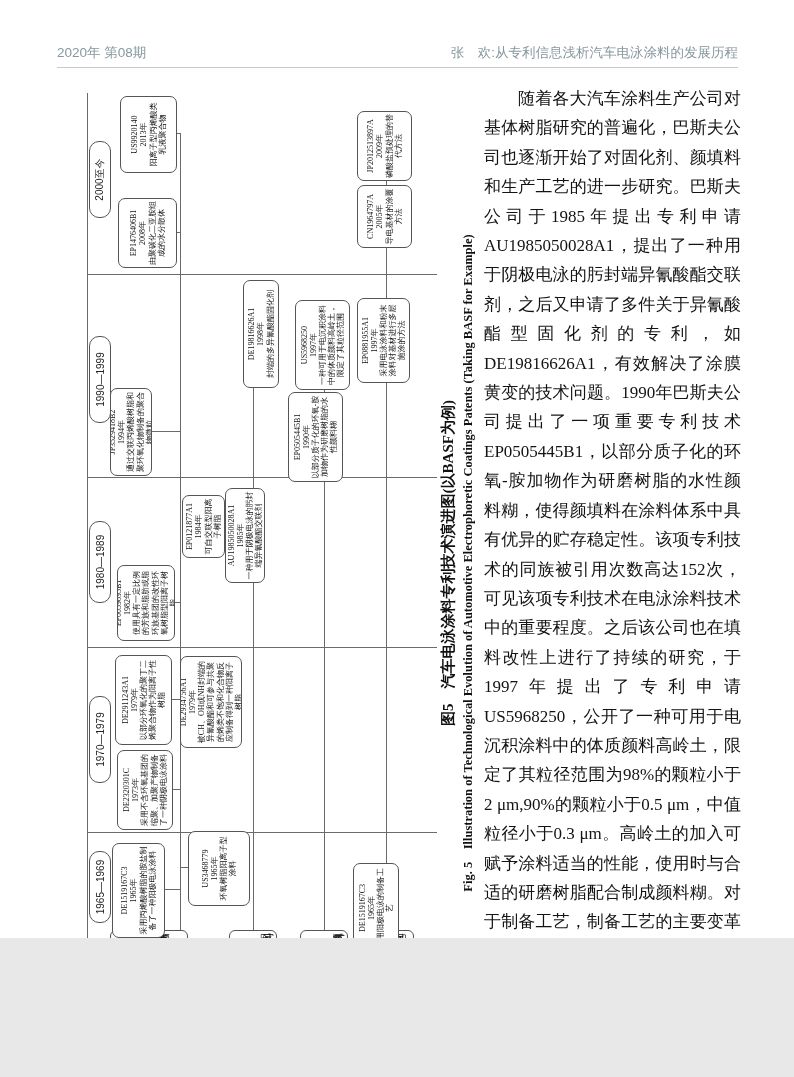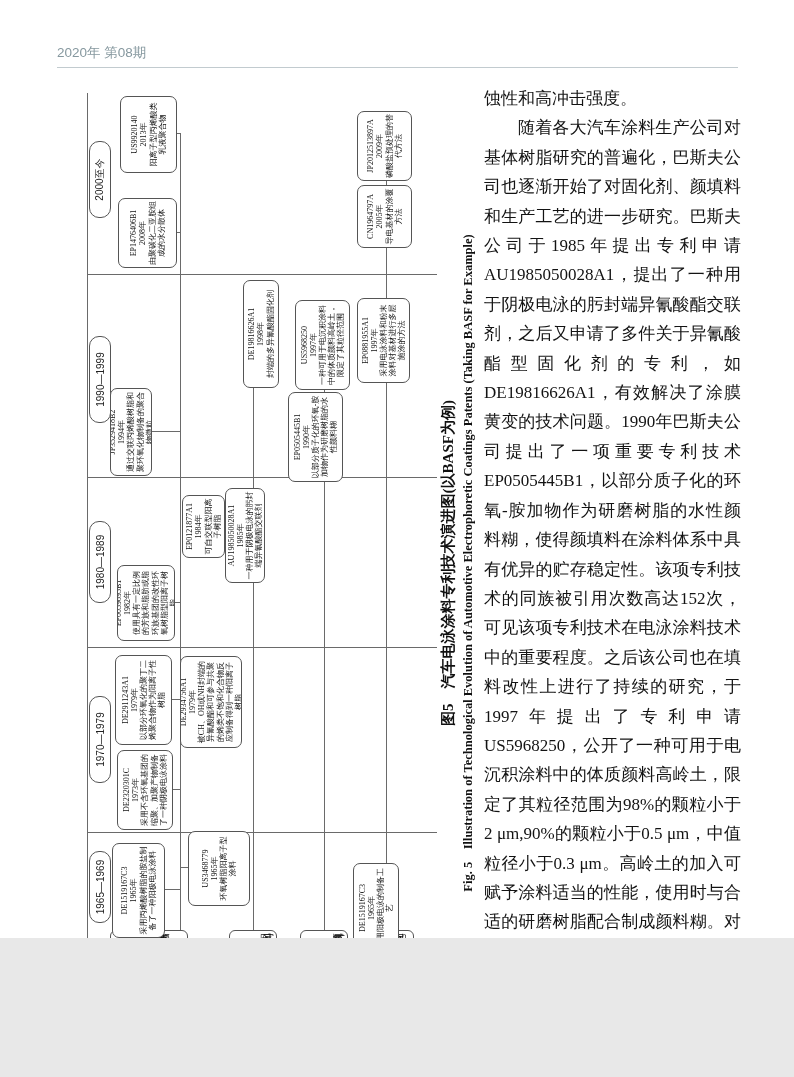--- a/index.html
+++ b/index.html
@@ -48,20 +48,21 @@
   .cap-en{position:absolute;left:0;top:375px;width:950px;text-align:center;
           font-size:12.5px;font-weight:bold;color:#111;}
 </style>
 </head>
 <body>
 
 <div class="page">
 
   <div class="hdr">
     <span>2020年 第08期</span>
+    <span>张　欢:从专利信息浅析汽车电泳涂料的发展历程</span>
   </div>
 
   <div class="fig-rotor">
     <div class="fig-canvas" id="fig-canvas">
         <div class="ln" style="left: 95px; top: 2px; width: 850px; height: 1px;"></div>
         <div class="ln" style="left: 205px; top: 2px; width: 1px; height: 350px;"></div>
         <div class="ln" style="left: 390px; top: 2px; width: 1px; height: 350px;"></div>
         <div class="ln" style="left: 560px; top: 2px; width: 1px; height: 350px;"></div>
         <div class="ln" style="left: 763px; top: 2px; width: 1px; height: 350px;"></div>
         <div class="ln" style="left: 80px; top: 64px; width: 1px; height: 237px;"></div>
@@ -185,21 +186,20 @@
           <div class="pid">JP2012513897A</div>
           <div>2009年</div>
           <div>磷酸盐预处理的替代方法</div>
         </div>
       </div>
     <div class="cap-zh">图5　汽车电泳涂料专利技术演进图(以BASF为例)</div>
     <div class="cap-en">Fig. 5　Illustration of Technological Evolution of Automotive Electrophoretic Coatings Patents (Taking BASF for Example)</div>
   </div>
 
   <div class="article">
-    <p class="cont">蚀性和高冲击强度。</p>
     <p>随着各大汽车涂料生产公司对基体树脂研究的普遍化，巴斯夫公司也逐渐开始了对固化剂、颜填料和生产工艺的进一步研究。巴斯夫公司于1985年提出专利申请AU1985050028A1，提出了一种用于阴极电泳的肟封端异氰酸酯交联剂，之后又申请了多件关于异氰酸酯型固化剂的专利，如DE19816626A1，有效解决了涂膜黄变的技术问题。1990年巴斯夫公司提出了一项重要专利技术EP0505445B1，以部分质子化的环氧-胺加物作为研磨树脂的水性颜料糊，使得颜填料在涂料体系中具有优异的贮存稳定性。该项专利技术的同族被引用次数高达152次，可见该项专利技术在电泳涂料技术中的重要程度。之后该公司也在填料改性上进行了持续的研究，于1997年提出了专利申请US5968250，公开了一种可用于电沉积涂料中的体质颜料高岭土，限定了其粒径范围为98%的颗粒小于2 μm,90%的颗粒小于0.5 μm，中值粒径小于0.3 μm。高岭土的加入可赋予涂料适当的性能，使用时与合适的研磨树脂配合制成颜料糊。对于制备工艺，制备工艺的主要变革在于由技术起步初期的阳极电泳涂覆工艺转化为19世纪70年代的阴极电泳涂覆工艺。巴斯夫公司于1965年提出的专利申请DE1519167C3，即涉及一种阳极电泳制备工艺，之后较为重要的关于制备工艺的专利申请是于1997年提出的EP0881955A1，公开了一种涂覆导电基材的方法，将电泳涂料与粉末涂料配合使用构建多层涂层体系，通过一次烘烤的方式干燥成膜，节约了能源。2005年的专利申请CN1964797A是该技术的延伸。巴斯夫公司后续专利多针对树脂、交联固化剂、催化剂等组分的进一步改进，以追求低毒、高活性、节能省耗、环保等技术效果。</p>
 
   </div>
 
   <div class="ftr">
     <div>
       <div class="jzh">专 利</div>
       <div class="jen">Example</div>
     </div>
     <div class="pgbox">

